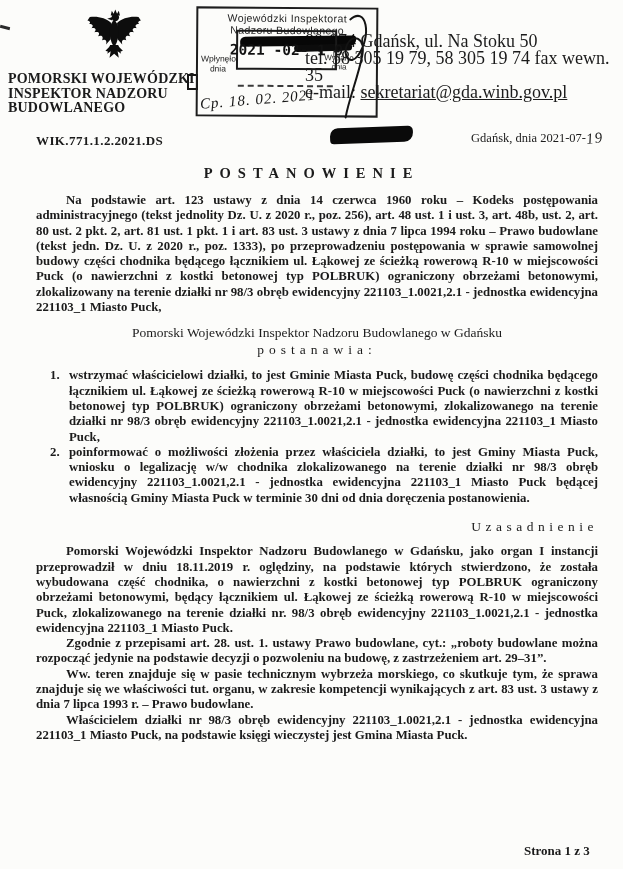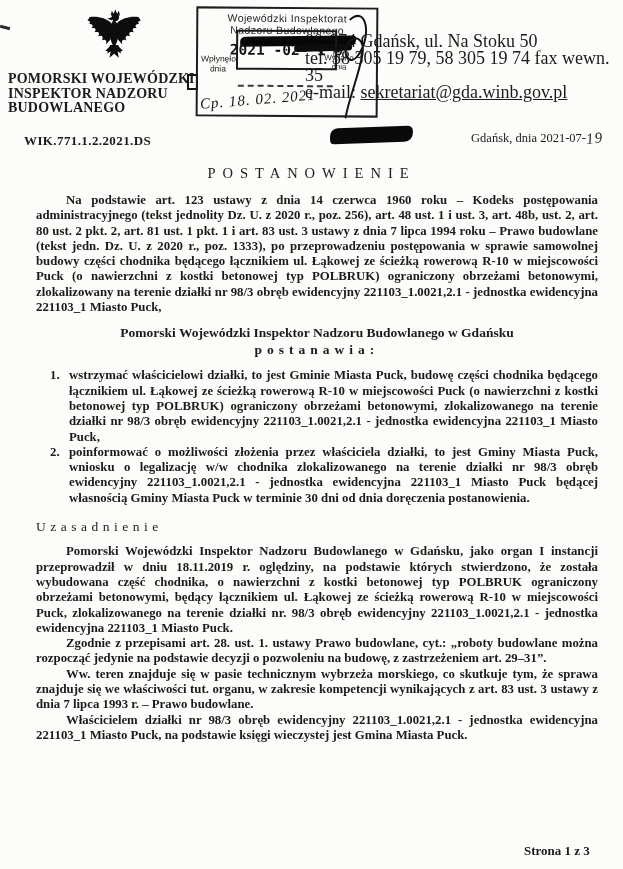--- a/index.html
+++ b/index.html
@@ -13,21 +13,21 @@
     background:#fcfcfa;color:#1b1b1b;overflow:hidden;
   }
   
   .eagle{position:absolute;left:84px;top:5px;width:58px;height:66px;}
   .org-block{
     position:absolute;left:8px;top:72px;width:214px;
     font-weight:bold;font-size:14px;line-height:14.5px;
     letter-spacing:.2px;
   }
   .ref-number{
-    position:absolute;left:24px;top:133px;
+    position:absolute;left:36px;top:133px;
     font-weight:bold;font-size:13px;letter-spacing:.4px;
   }
   .address-block{
     position:absolute;right:8px;top:17px;width:310px;
     font-size:18px;line-height:17px;margin-top:16px;
   }
   .address-block .email-u{text-decoration:underline;}
   .dateline{
     position:absolute;right:20px;top:129px;
     font-size:12.5px;white-space:nowrap;
@@ -90,39 +90,39 @@
   }
   .stamp-hand{
     position:absolute;left:2px;top:80px;width:170px;
     font-family:"Liberation Serif", serif;font-size:15px;
     transform:rotate(-5deg);color:#151515;white-space:nowrap;
   }
   .pen-loop{position:absolute;left:118px;top:-6px;width:60px;height:116px;}
   
   .doc-title{
     position:absolute;left:0;top:165px;width:100%;text-align:center;
-    font-weight:normal;font-size:14.5px;letter-spacing:7px;
+    font-weight:bold;font-size:14.5px;letter-spacing:7px;
   }
   .main-col{
     position:absolute;left:36px;top:193px;width:562px;
     font-size:12.8px;line-height:15.3px;
   }
   .para{
     text-align:justify;text-indent:30px;margin:0;font-weight:bold;
   }
   .decision-heading{
-    margin-top:9px;text-align:center;font-weight:bold;font-size:13.5px;line-height:17px;
+    margin-top:9px;text-align:center;font-weight:normal;font-size:13.5px;line-height:17px;
   }
   .decision-heading .spaced{letter-spacing:5px;}
   .items{margin-top:10px;}
   .item{display:flex;margin-left:14px;font-weight:bold;}
   .item-num{flex:none;width:19px;}
   .item-text{flex:1;text-align:justify;}
   .just-heading{
-    margin-top:13px;margin-bottom:10px;text-align:left;
+    margin-top:13px;margin-bottom:10px;text-align:right;
     font-size:13.5px;letter-spacing:4.5px;
   }
   .footer{
     position:absolute;left:524px;top:843px;font-size:13px;font-weight:bold;
   }
 </style>
 </head>
 <body>
 
 <div class="page">

